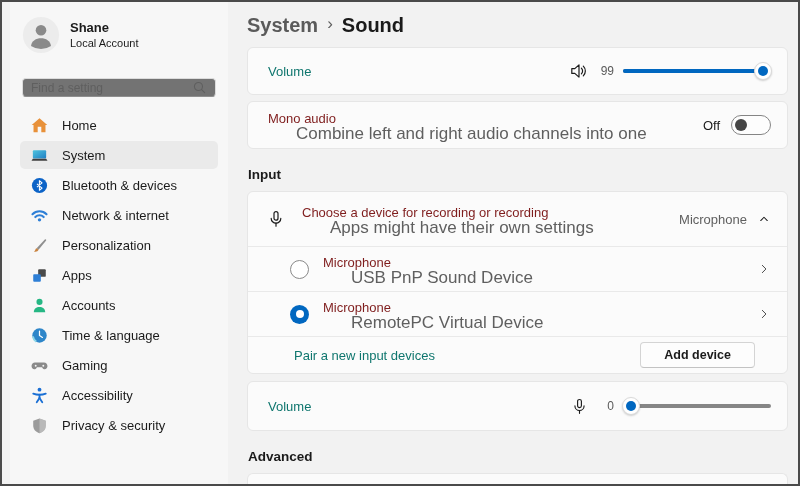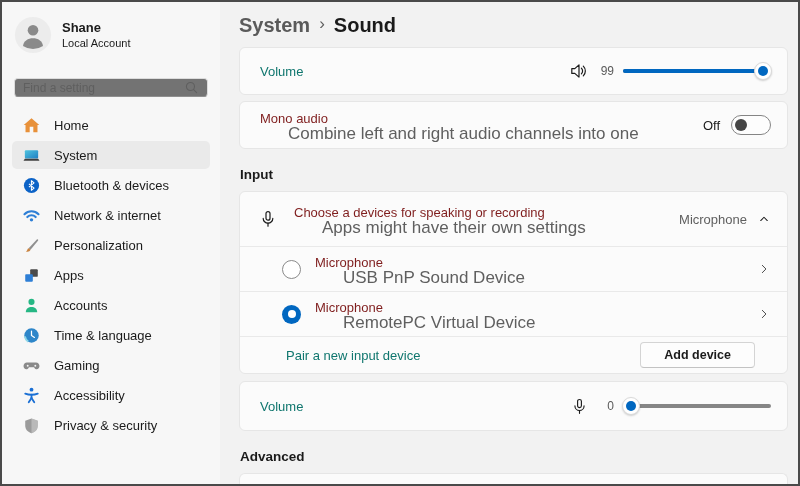--- a/index.html
+++ b/index.html
@@ -2,21 +2,21 @@
 <html><head>
 <meta charset="utf-8">
 <style>
   * { margin:0; padding:0; box-sizing:border-box; }
   html,body { background:#ddd; }
   body { font-family:"Liberation Sans","DejaVu Sans",sans-serif; }
 
   .window{
     position:relative; width:800px; height:486px;
     border:2px solid #4a4a4a; background:#f2f2f2;
-    display:flex; overflow:hidden;
+    display:flex; overflow:hidden;padding-left:8px;
   }
 
   
   .sidebar{ width:218px; flex:0 0 218px; background:#f7f7f7; padding:12px 10px 0 10px; overflow:hidden; }
   .user{ display:flex; align-items:center; gap:10px; padding:2px 2px 14px 2px; }
   .avatar{ width:38px; height:38px; flex:0 0 38px; }
   .user-name{ font-size:13px; font-weight:bold; color:#1b1b1b; line-height:16px; }
   .user-sub{ font-size:11px; color:#1b1b1b; line-height:14px; }
 
   .searchbox{
@@ -318,21 +318,21 @@
 
       <div class="chooser-header">
         <span class="micw">
           <svg viewBox="0 0 20 20" fill="none" stroke="#1b1b1b" stroke-width="1.2" stroke-linecap="round">
               <rect x="8" y="2.6" width="4" height="8.6" rx="2"></rect>
               <path d="M5.2 9.4a4.8 4.8 0 0 0 9.6 0"></path>
               <path d="M10 14.2v3"></path>
             </svg>
         </span>
         <span class="stack">
-          <div class="t">Choose a devices for speaking or recording</div>
+          <div class="t">Choose a device for recording or recording</div>
           <div class="d">Apps might have their own settings</div>
         </span>
         <span class="spacer"></span>
         <span class="dropdown-value">
           <span class="dv">Microphone</span>
           <span class="chev">
             <svg viewBox="0 0 20 20" fill="none" stroke="#1b1b1b" stroke-width="1.5" stroke-linecap="round" stroke-linejoin="round">
                 <path d="M5.3 12.2 10 7.5l4.7 4.7"></path>
               </svg>
           </span>
@@ -369,21 +369,21 @@
         <span class="chev">
           <svg viewBox="0 0 20 20" fill="none" stroke="#454545" stroke-width="1.4" stroke-linecap="round" stroke-linejoin="round">
               <path d="M7.6 4.8 12.8 10l-5.2 5.2"></path>
             </svg>
         </span>
       </div>
 
       <div class="divider"></div>
 
       <div class="pair-row">
-        <span class="row-label">Pair a new input device</span>
+        <span class="row-label">Pair a new input devices</span>
         <span class="spacer"></span>
         <button class="btn">Add device</button>
       </div>
     </div>
 
     <div class="card card-volume-in row">
       <span class="row-label">Volume</span>
       <span class="spacer"></span>
       <span class="slider-group">
         <span class="micw-sm">

